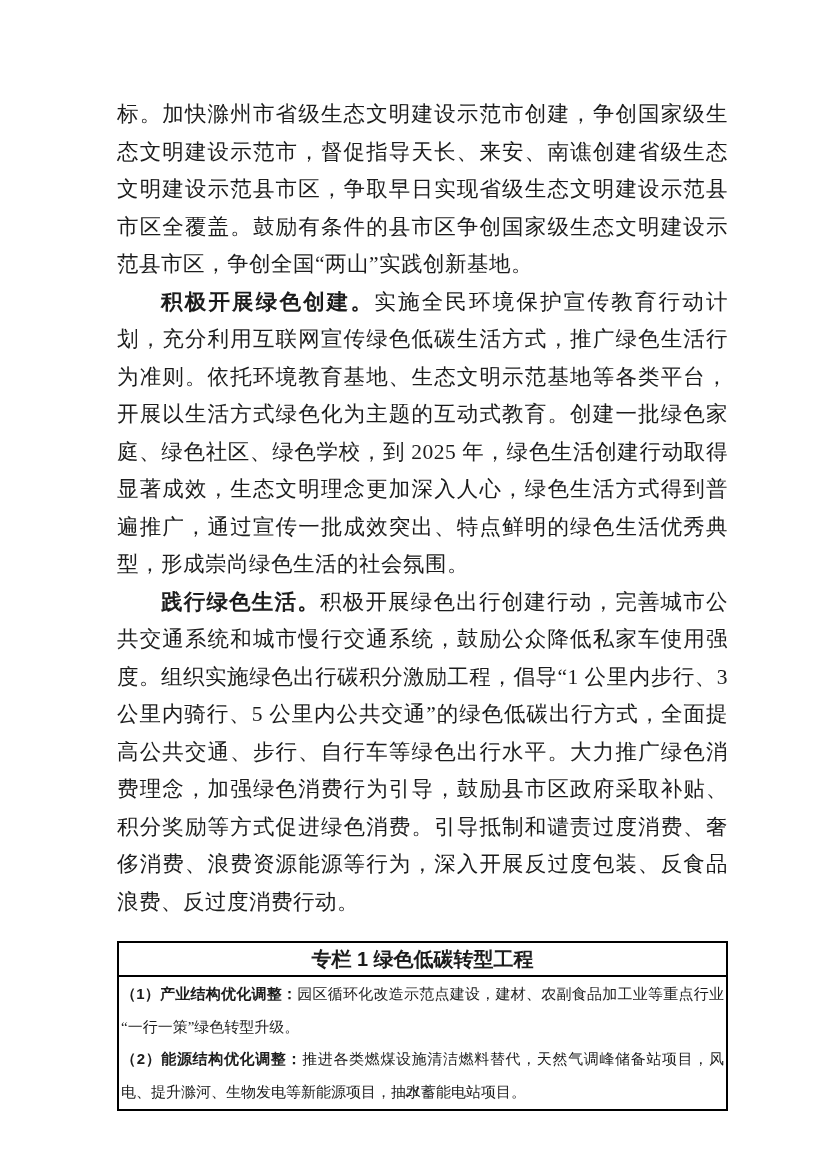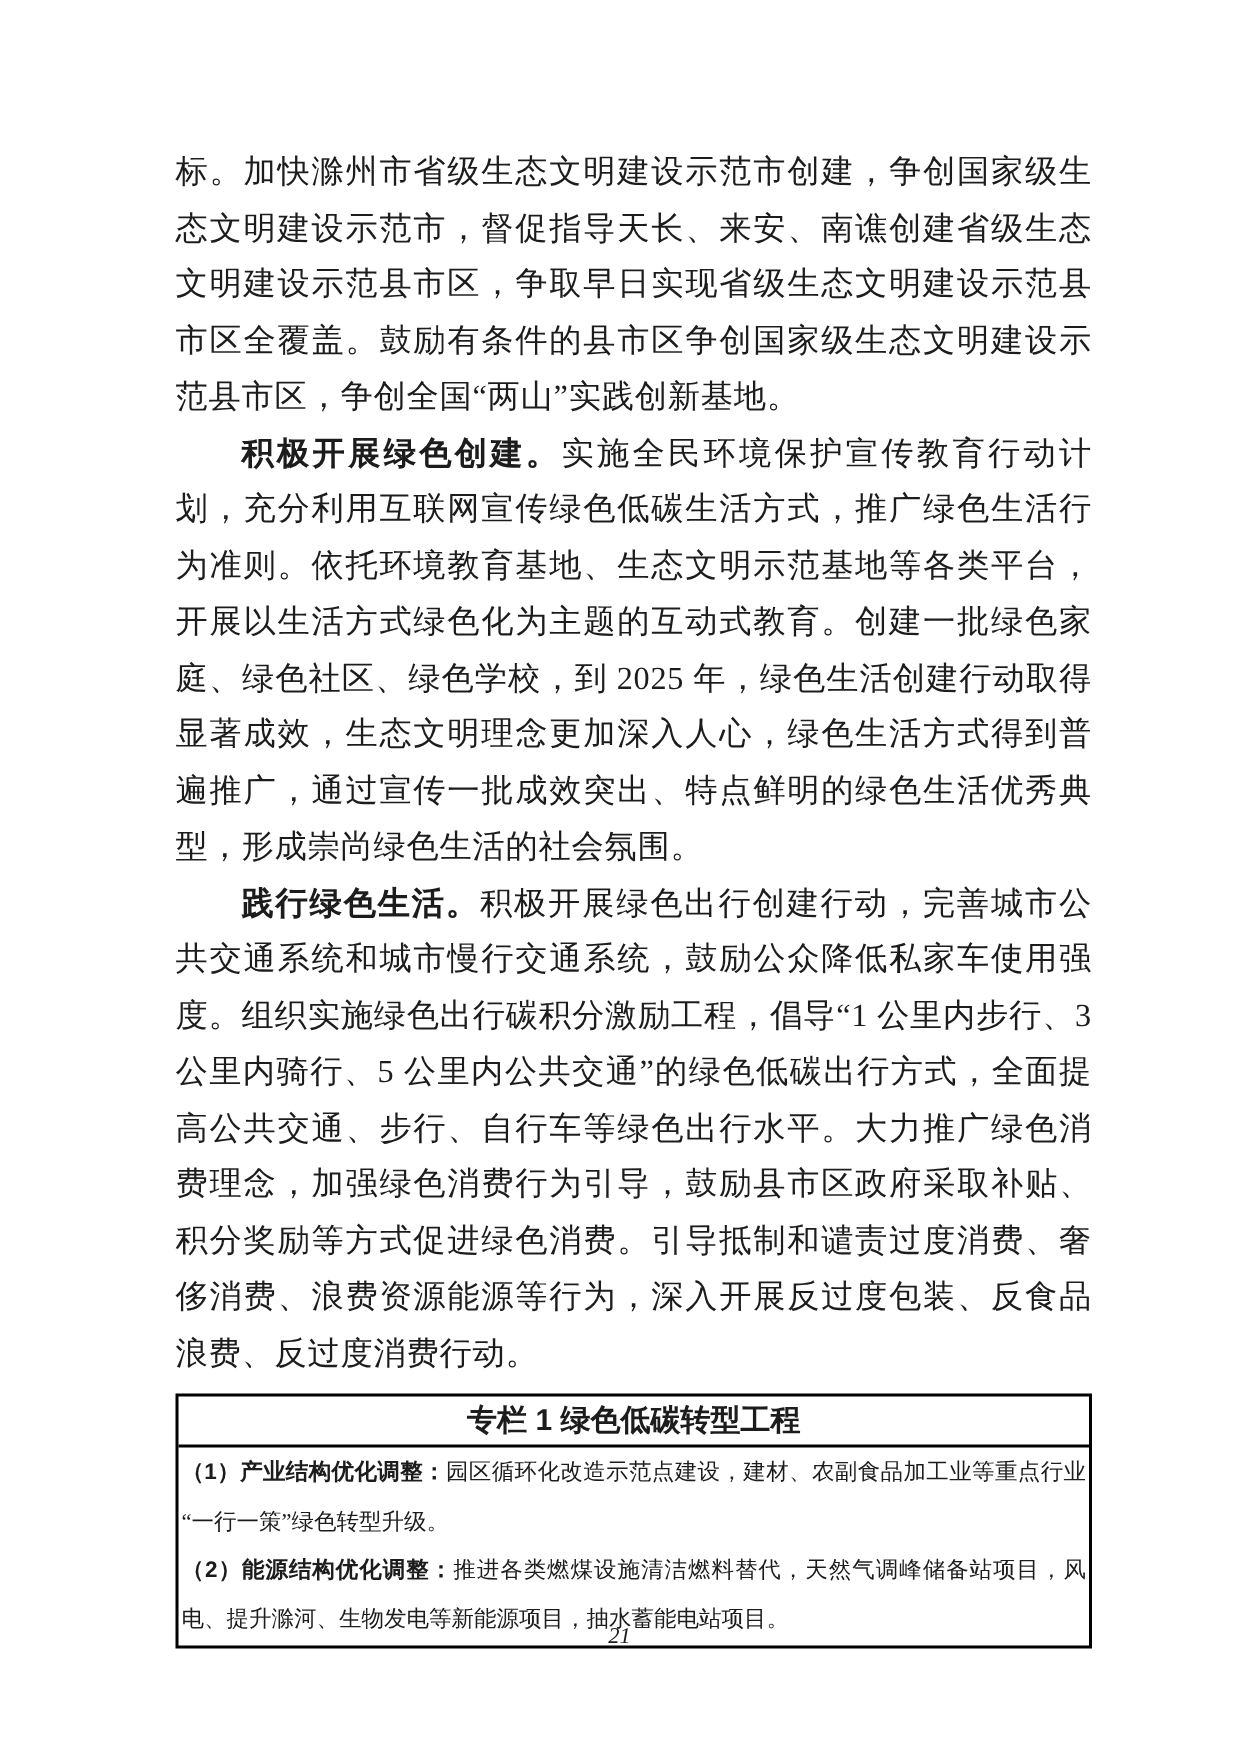--- a/index.html
+++ b/index.html
@@ -26,21 +26,21 @@
     text-align: justify;
     text-justify: inter-character;
     letter-spacing: 0.5px;
   }
   .para.indent { text-indent: 44px; }
   .lead {
     font-weight: 700;
     font-family: "Liberation Sans", "DejaVu Sans", sans-serif;
   }
   .column-box {
-    margin-top: 8px;
+    margin-top: 20px;
     border: 2px solid #000000;
     background: #ffffff;
   }
   .box-title {
     font-family: "Liberation Sans", "DejaVu Sans", sans-serif;
     font-weight: 700;
     font-size: 20px;
     line-height: 32px;
     text-align: center;
     border-bottom: 2px solid #000000;

